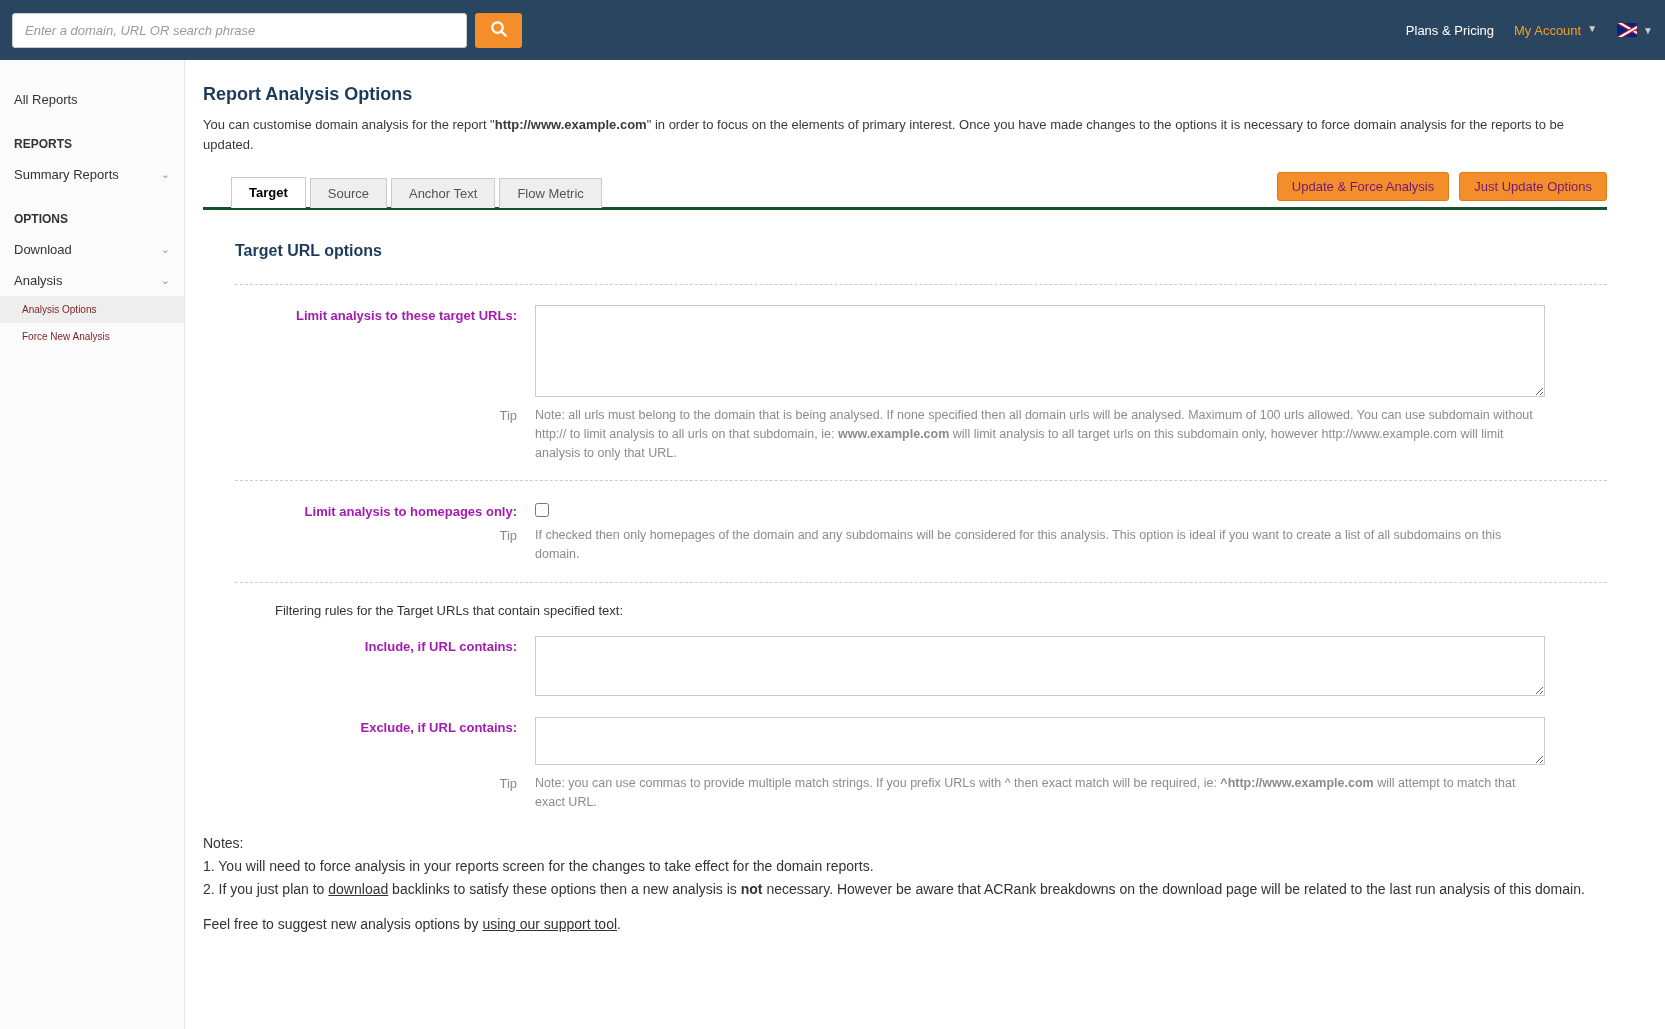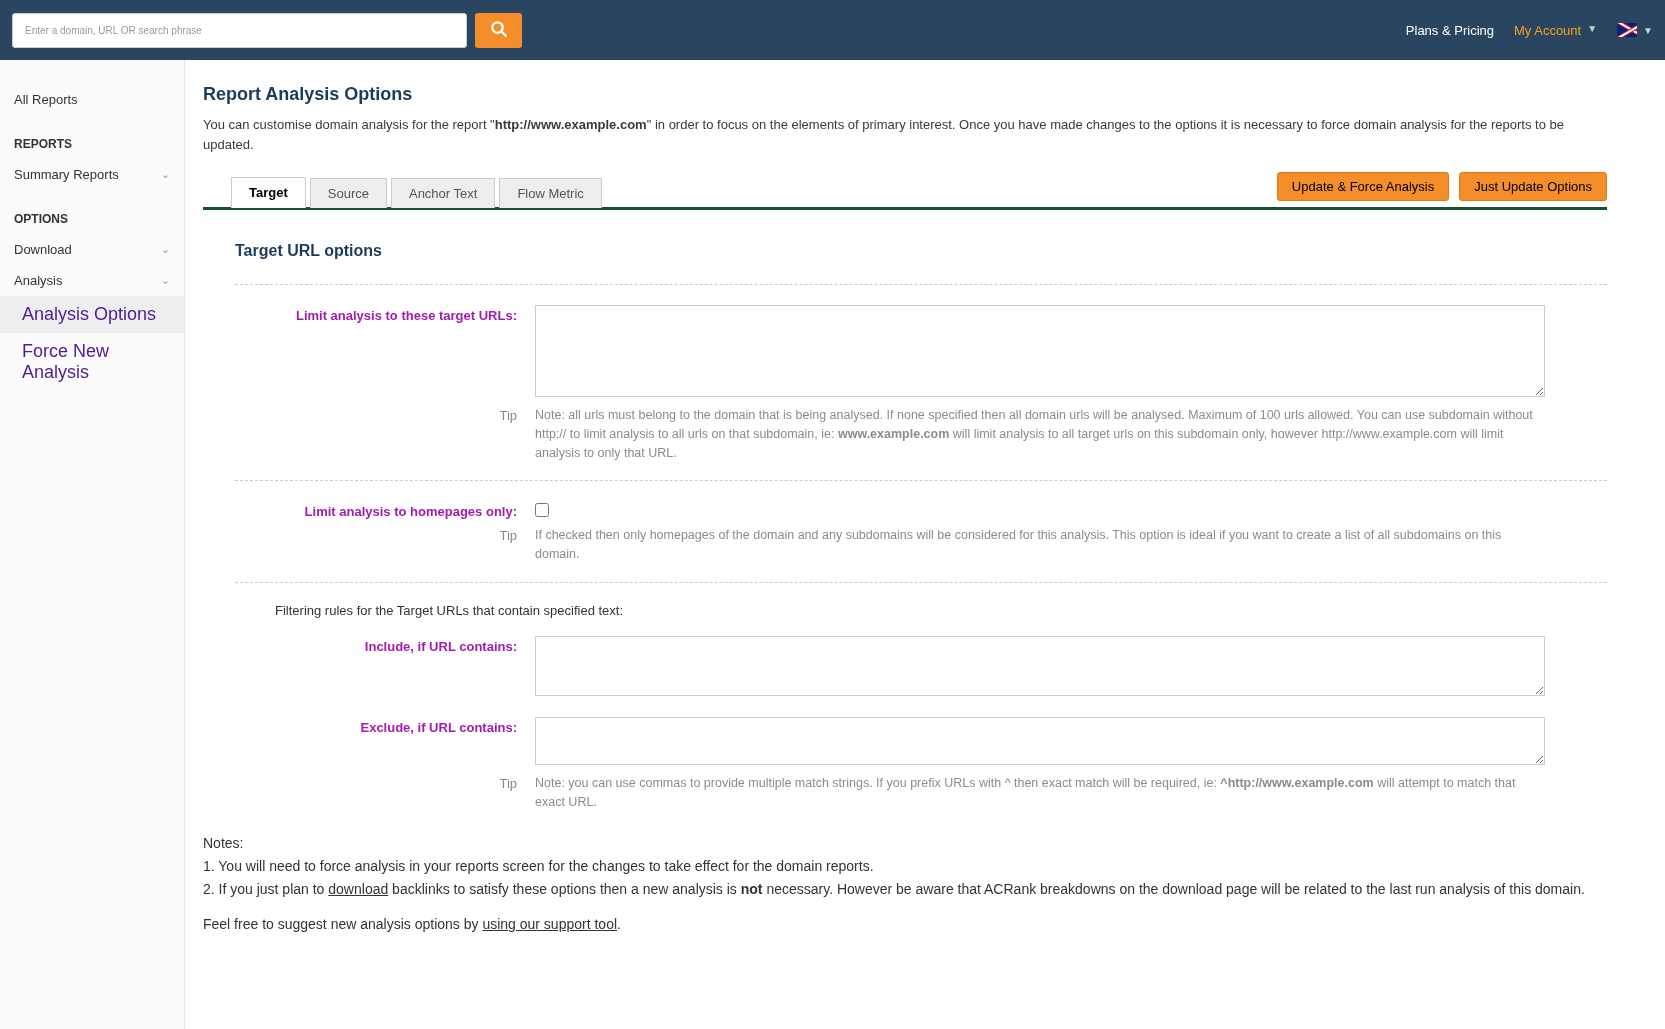--- a/index.html
+++ b/index.html
@@ -16,23 +16,24 @@
     .search-box {
       display: flex;
       align-items: center;
     }
     .search-input {
       width: 455px;
       height: 35px;
       border: 1px solid #ccc;
       border-radius: 3px;
       padding: 0 12px;
-      font-size: 10px;
+      font-size: 13px;
       color: #333;
       background: #fff;
+      font-style: italic;
     }
     .search-input::placeholder { color: #999; }
     .search-btn {
       width: 47px;
       height: 35px;
       margin-left: 8px;
       background: #f38e2a;
       border: none;
       border-radius: 3px;
       cursor: pointer;
@@ -79,22 +80,22 @@
       align-items: center;
     }
     .sidebar-heading {
       padding: 22px 14px 8px;
       font-weight: bold;
       font-size: 12px;
       color: #333;
     }
     .sidebar-sub {
       padding: 8px 14px 8px 22px;
-      font-size: 18px;
-      color: #4c1d95;
+      font-size: 10px;
+      color: #7f1d1d;
       cursor: pointer;
     }
     .sidebar-sub.active { background: #eeeeee; }
     .sidebar-chevron { font-size: 11px; color: #999; }
 
     
     .content { flex: 1; padding: 24px 18px 30px 18px; max-width: 1440px; }
     .page-title { font-size: 18px; font-weight: bold; color: #1c3b5a; margin-bottom: 10px; }
     .intro { font-size: 13px; color: #3a3a3a; line-height: 1.5; margin-bottom: 18px; }
     .intro b { font-weight: bold; }
@@ -116,21 +117,21 @@
       background: #fff;
       color: #000;
       font-weight: bold;
       border-bottom: 1px solid #fff;
       margin-left: 28px;
     }
     .tab:not(.active):first-of-type { margin-left: 28px; }
     .tab-buttons { margin-left: auto; display: flex; gap: 10px; padding-bottom: 6px; }
     .btn-orange {
       background: #f38e2a;
-      color: #000000;
+      color: #701a75;
       border: 1px solid #e07a15;
       border-radius: 3px;
       padding: 6px 14px;
       font-size: 13px;
       cursor: pointer;
     }
 
     .panel { padding: 32px 0 0 32px; }
     .panel-title { font-size: 16px; font-weight: bold; color: #1c3b5a; margin-bottom: 24px; }
 

